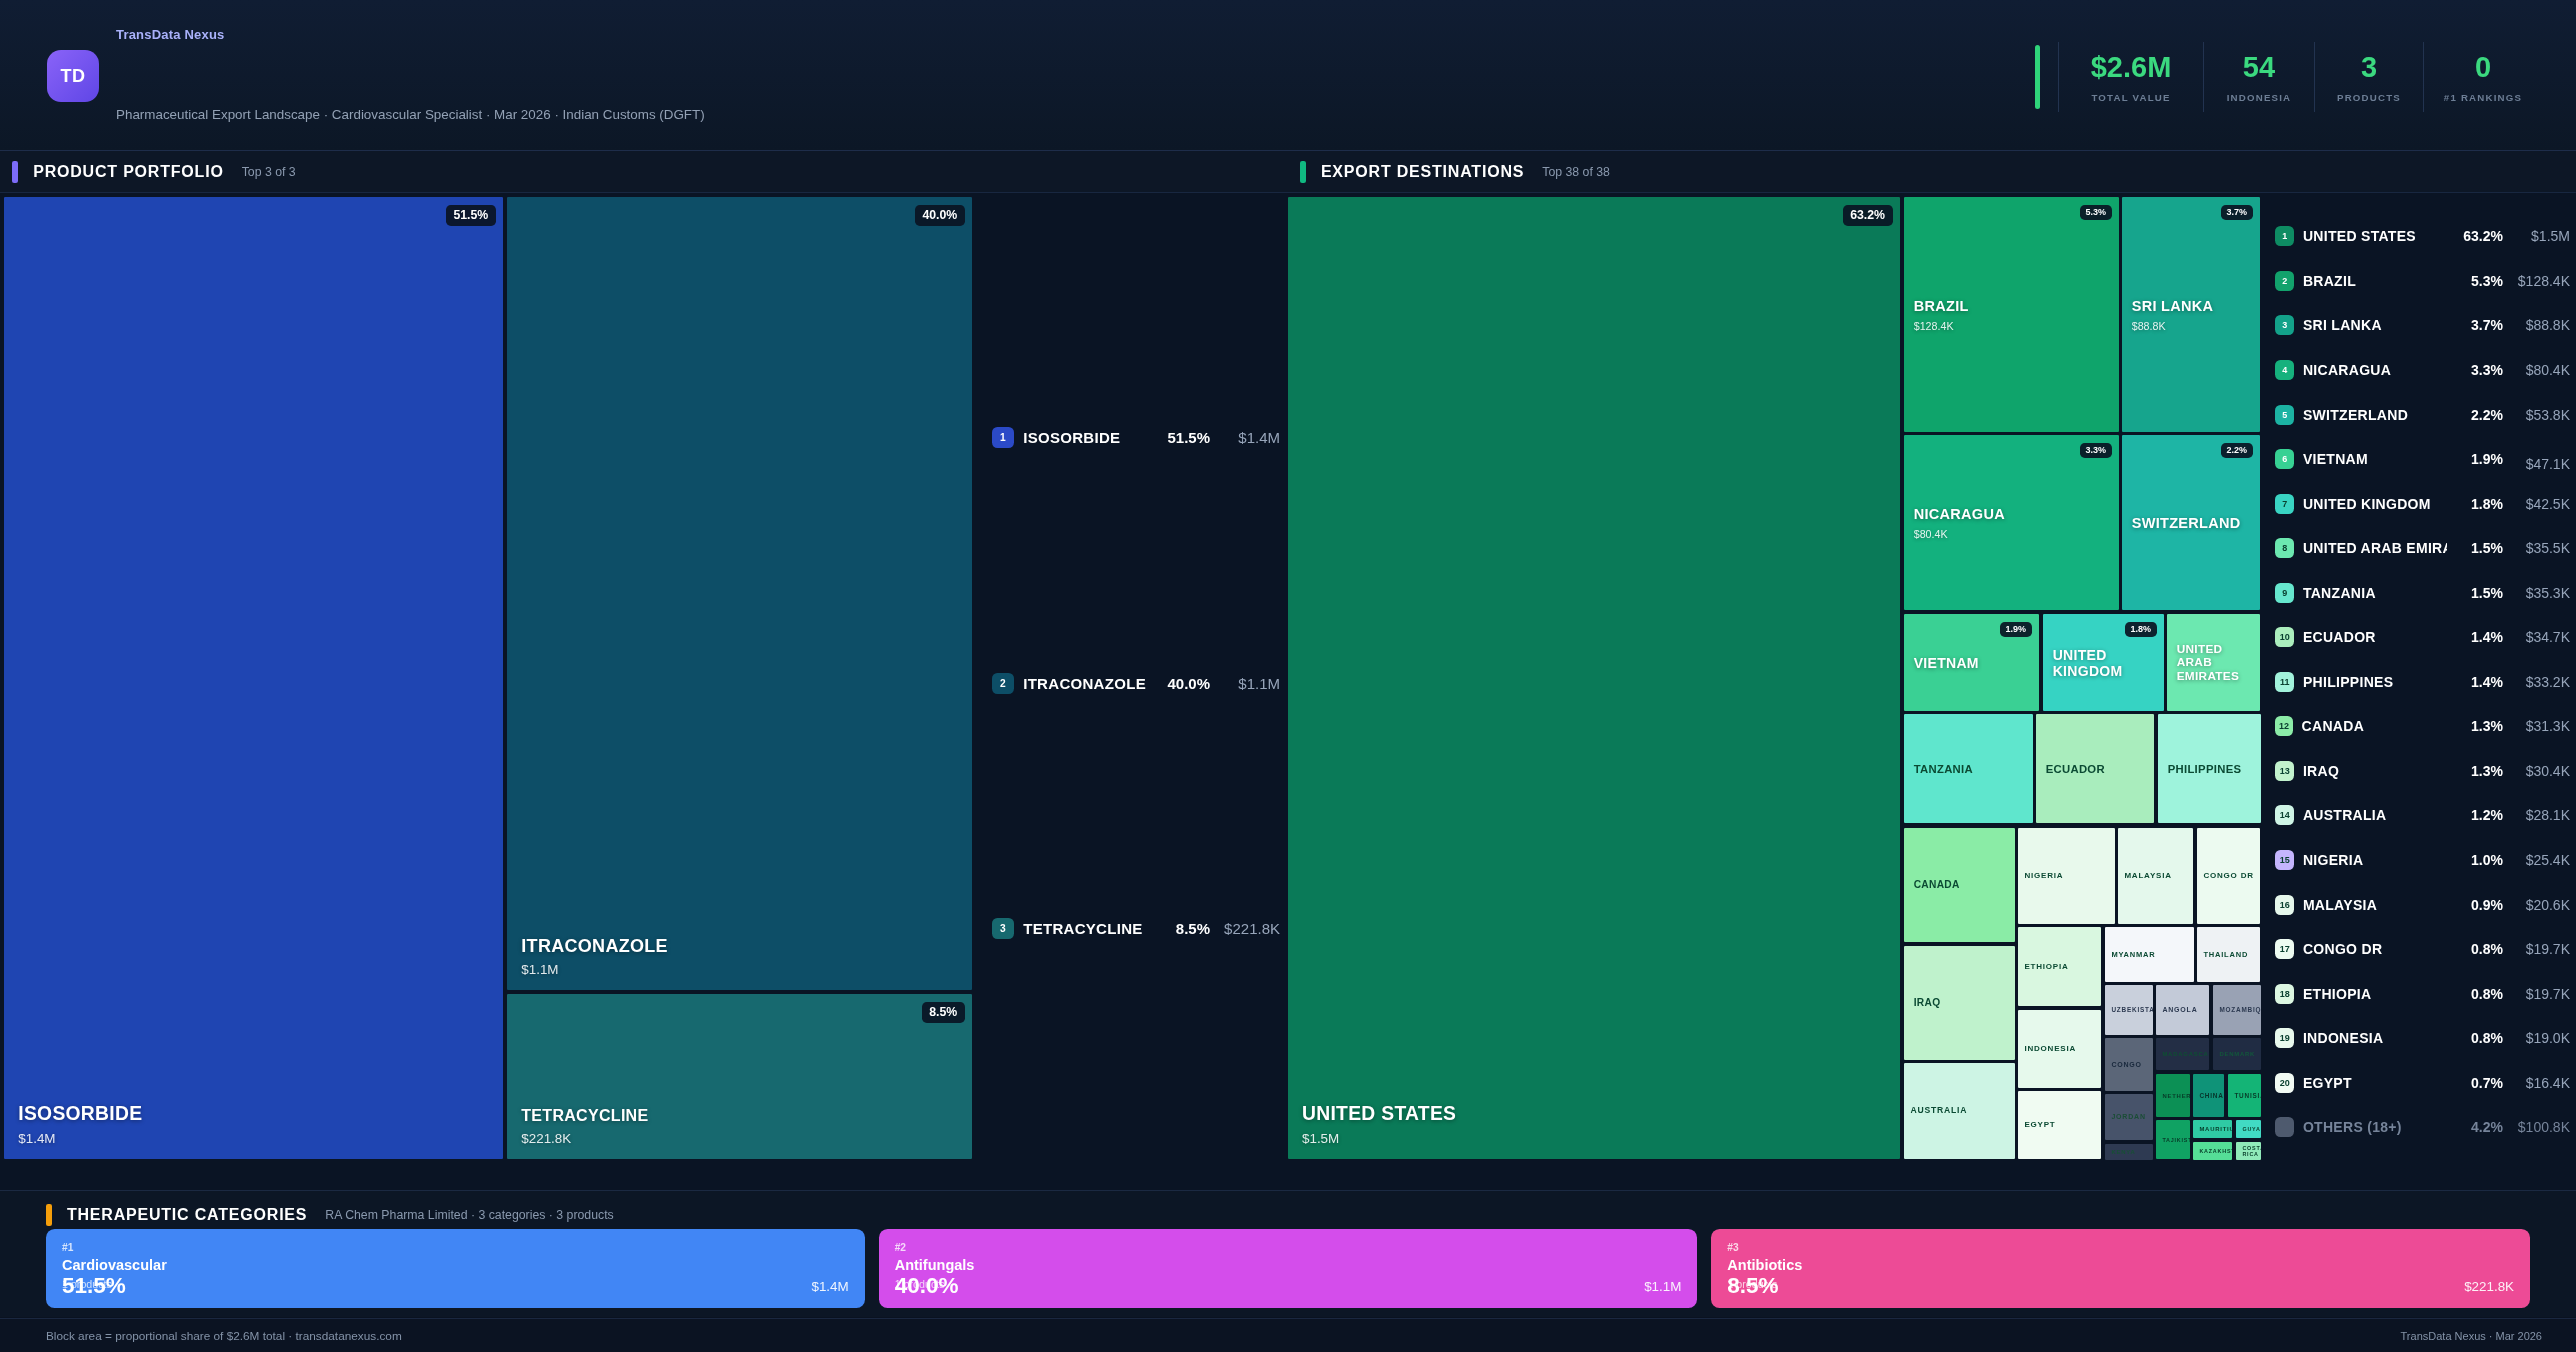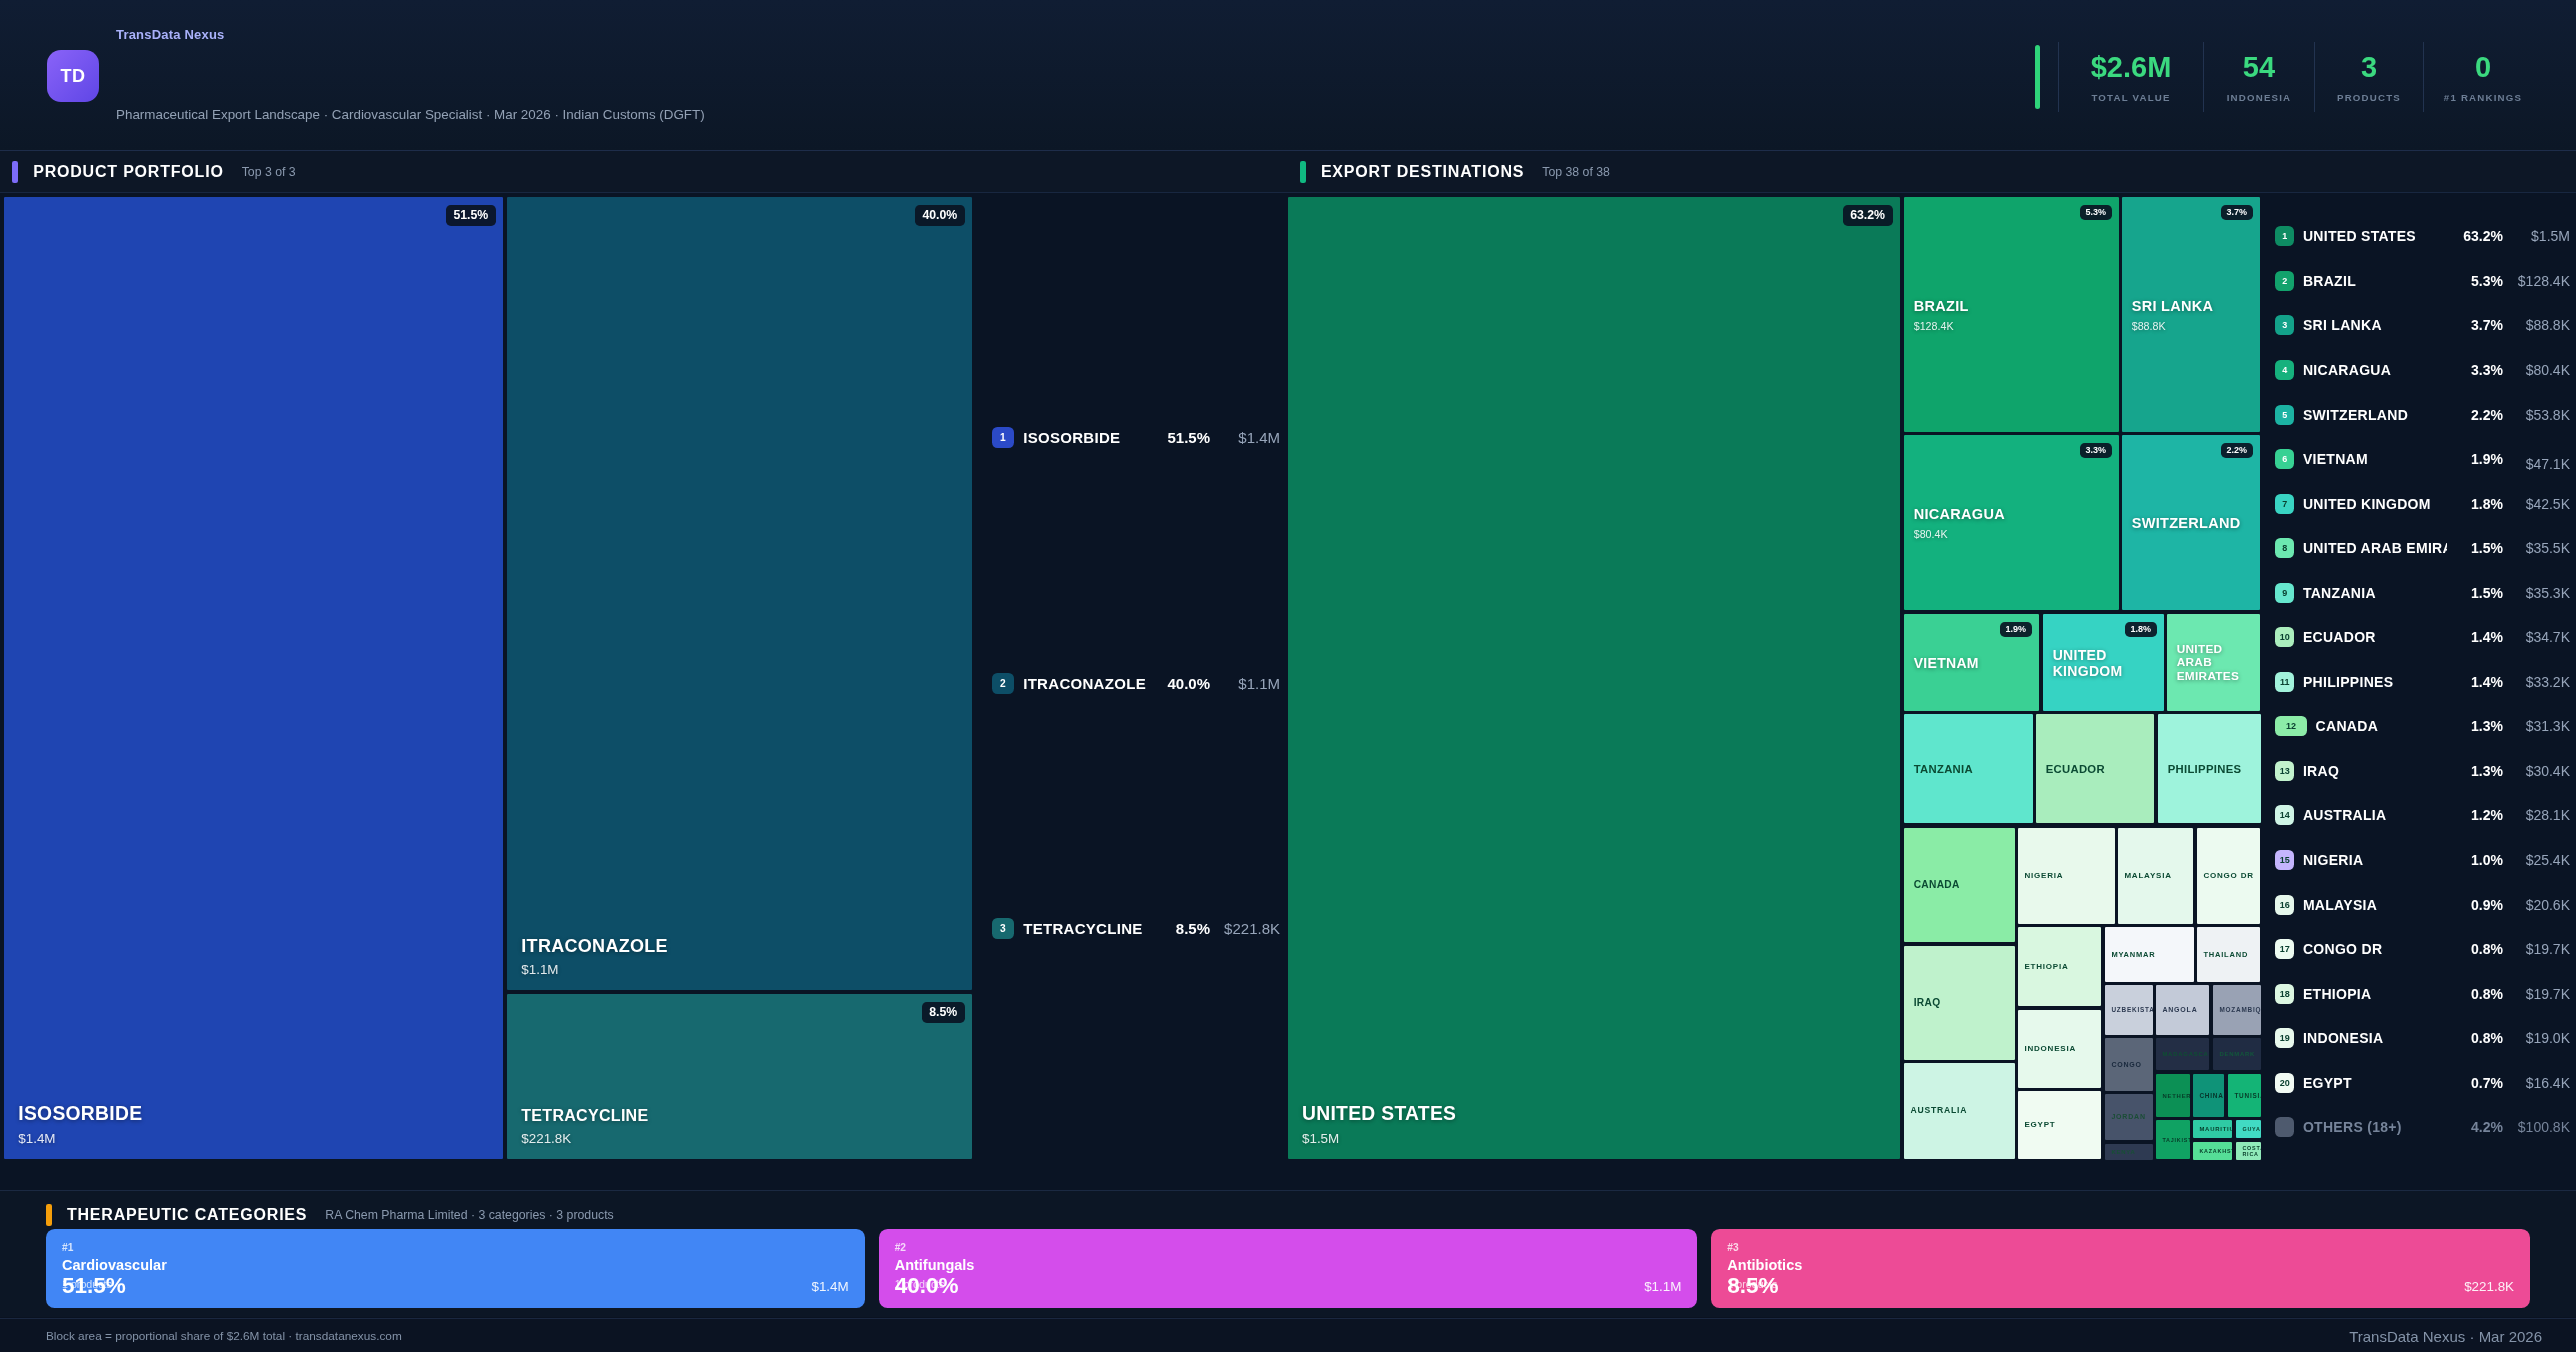--- a/index.html
+++ b/index.html
@@ -63,21 +63,21 @@
   .cat-card { flex:1 1 0; border-radius:8.6px; position:relative; padding:13px 16px; color:#fff; }
   .cc-rank { font-size:10.2px; opacity:.78; font-weight:bold; }
   .cc-name { font-size:14.5px; font-weight:800; margin-top:4.3px; }
   .cc-products { font-size:10.7px; opacity:.75; margin-top:4.3px; }
   .cc-pct { position:absolute; left:16px; bottom:9.7px; font-size:22.5px; font-weight:800; }
   .cc-val { position:absolute; right:16px; bottom:14px; font-size:13.4px; opacity:.92; }
 
   
   .footer { position:absolute; left:0; top:1318px; width:2576px; height:35px; background:#0b1322; border-top:1.1px solid #1a2740; }
   .foot-left { position:absolute; left:46px; top:50%; transform:translateY(-50%); font-size:11.8px; color:#8493a8; }
-  .foot-right { position:absolute; right:34px; top:50%; transform:translateY(-50%); font-size:15px; color:#8493a8; }
+  .foot-right { position:absolute; right:34px; top:50%; transform:translateY(-50%); font-size:11px; color:#8493a8; }
 </style>
 </head>
 <body>
 
 <div class="topbar">
   <div class="logo">
       <span>TD</span>
     </div>
   <div class="brand">TransData Nexus</div>
   <div class="page-subtitle">Pharmaceutical Export Landscape · Cardiovascular Specialist · Mar 2026 · Indian Customs (DGFT)</div>
@@ -423,21 +423,21 @@
       <div class="lpct" style="font-size: 14px; width: 56px;">1.4%</div>
       <div class="lval" style="font-size: 14px; width: 67px;">$34.7K</div>
     </div>
     <div class="lrow" style="top: 473px; height: 32px;">
       <div class="lbadge" style="width: 19.3px; height: 19.3px; font-size: 9px; background: rgb(162, 243, 220); color: rgb(10, 64, 48);">11</div>
       <div class="lname" style="font-size: 14px; margin-left: 8.6px;">PHILIPPINES</div>
       <div class="lpct" style="font-size: 14px; width: 56px;">1.4%</div>
       <div class="lval" style="font-size: 14px; width: 67px;">$33.2K</div>
     </div>
     <div class="lrow" style="top: 517px; height: 32px;">
-      <div class="lbadge" style="width: 32px; height: 19.3px; font-size: 9px; background: rgb(140, 236, 168); color: rgb(10, 64, 48);">12</div>
+      <div class="lbadge" style="width: 18px; height: 19.3px; font-size: 9px; background: rgb(140, 236, 168); color: rgb(10, 64, 48);">12</div>
       <div class="lname" style="font-size: 14px; margin-left: 8.6px;">CANADA</div>
       <div class="lpct" style="font-size: 14px; width: 56px;">1.3%</div>
       <div class="lval" style="font-size: 14px; width: 67px;">$31.3K</div>
     </div>
     <div class="lrow" style="top: 562px; height: 32px;">
       <div class="lbadge" style="width: 19.3px; height: 19.3px; font-size: 9px; background: rgb(194, 242, 205); color: rgb(10, 64, 48);">13</div>
       <div class="lname" style="font-size: 14px; margin-left: 8.6px;">IRAQ</div>
       <div class="lpct" style="font-size: 14px; width: 56px;">1.3%</div>
       <div class="lval" style="font-size: 14px; width: 67px;">$30.4K</div>
     </div>

